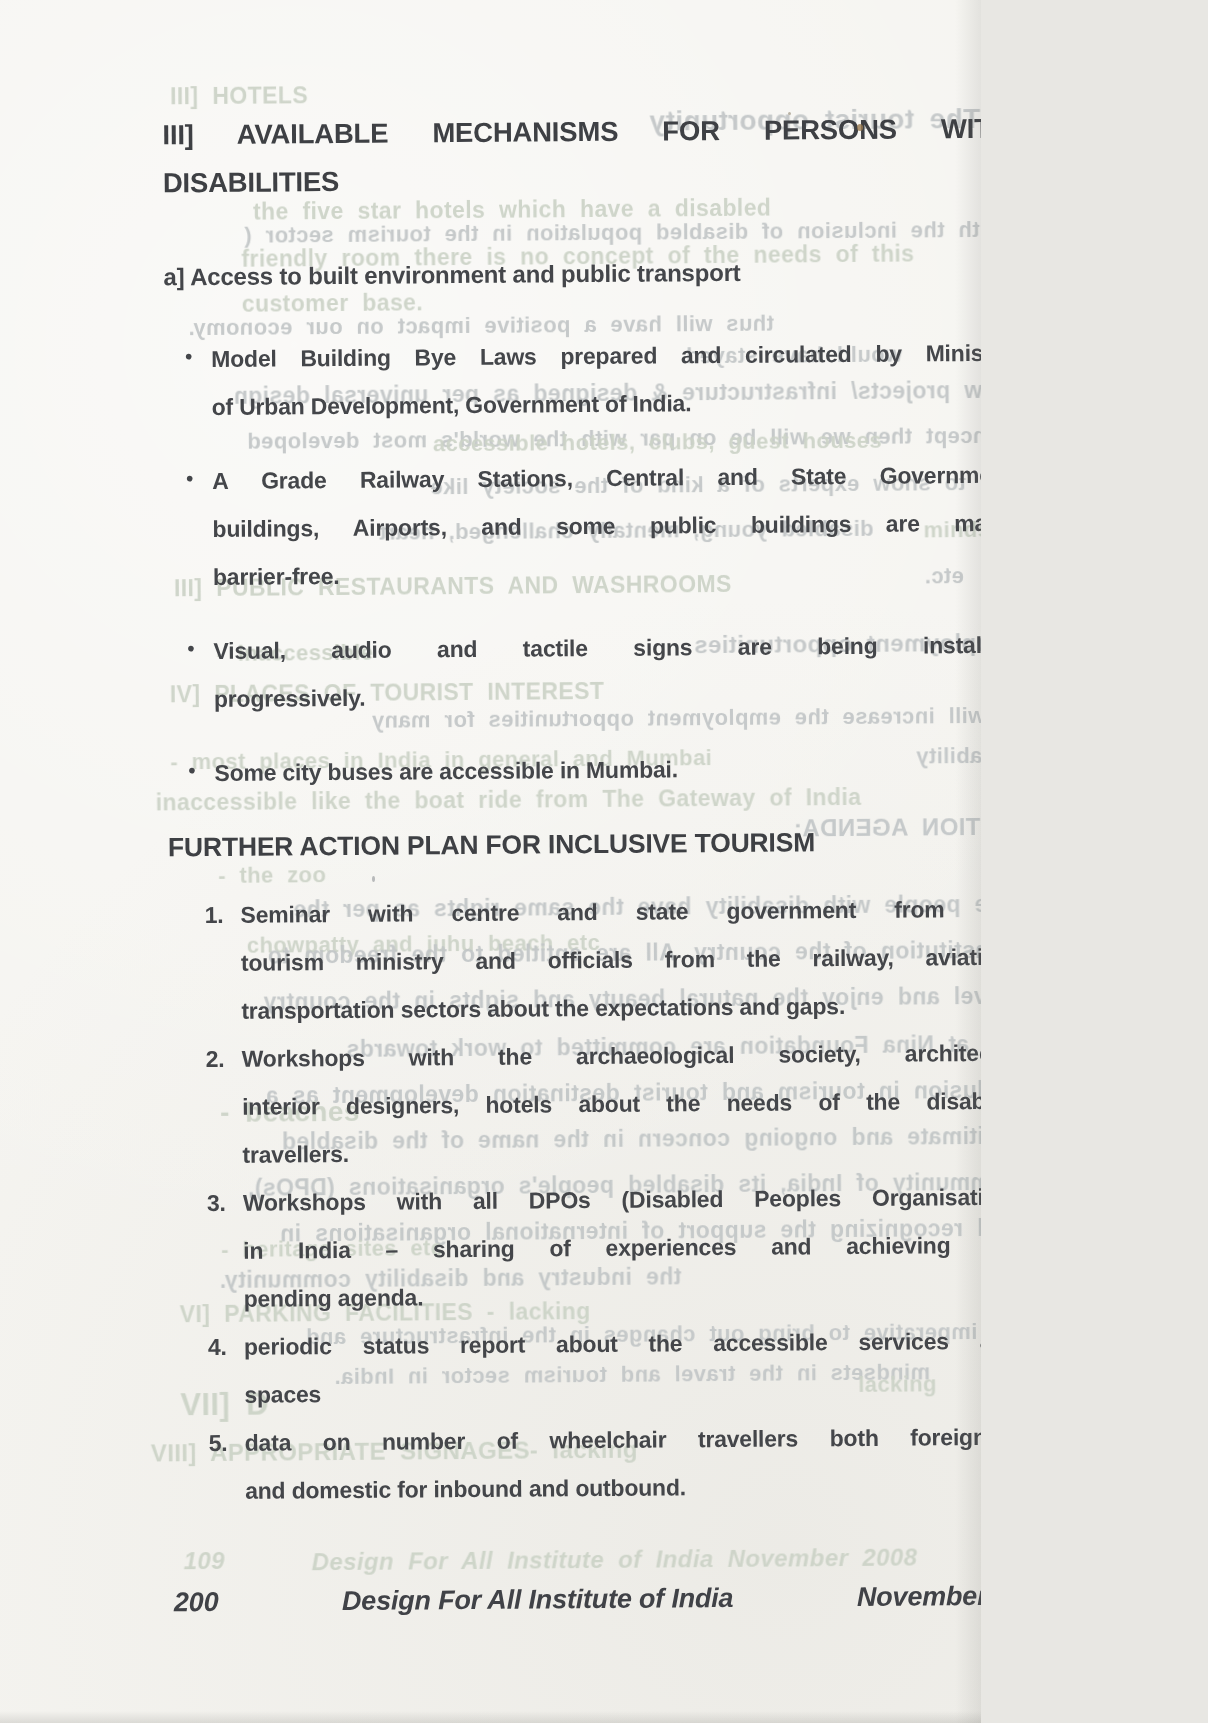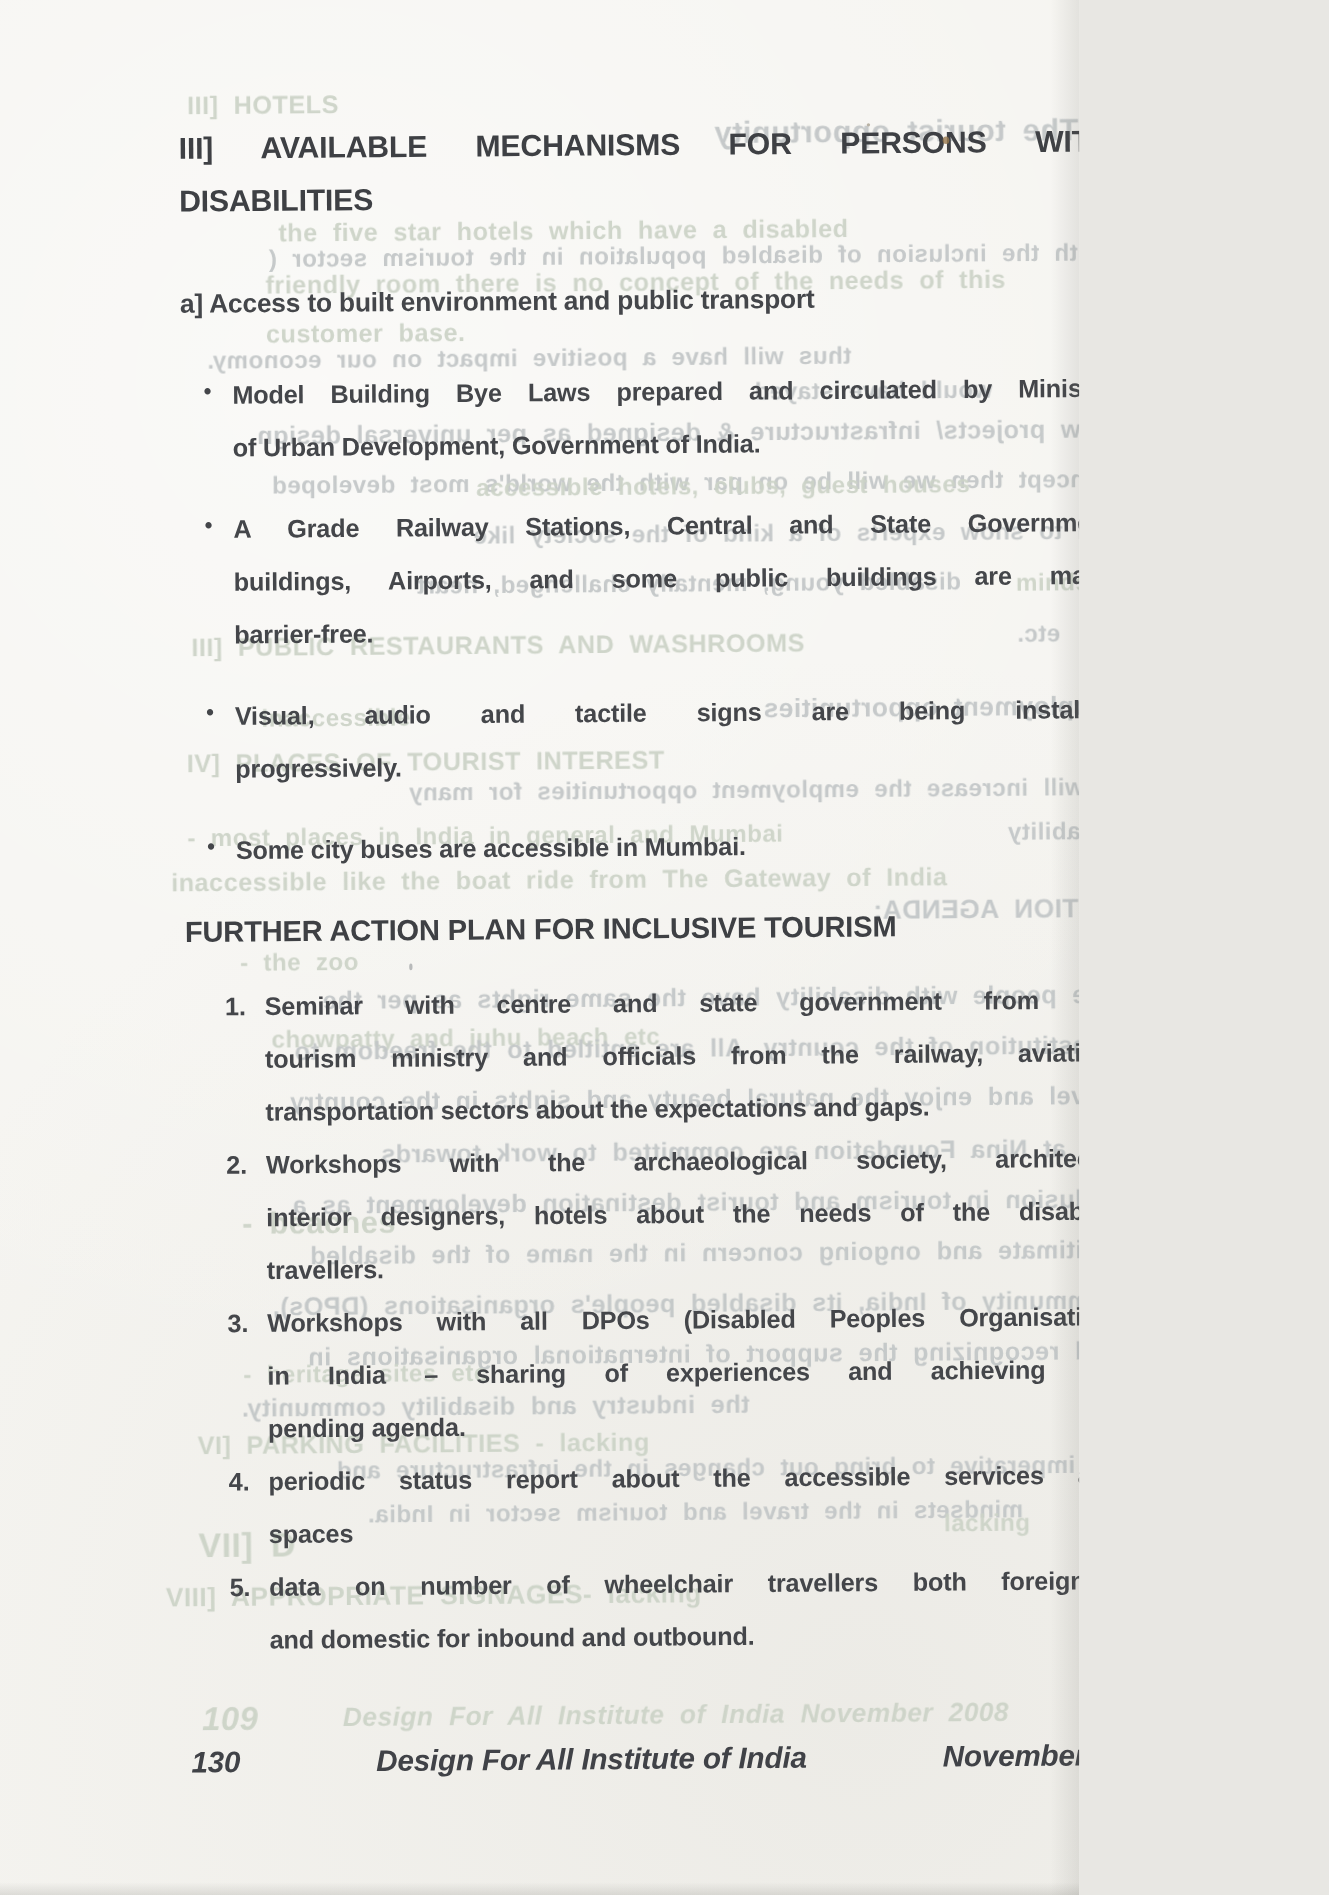--- a/index.html
+++ b/index.html
@@ -112,21 +112,21 @@
         <div class="ghost mir gry" style="left: 110px; top: 1176px; width: 900px; font-size: 23px;">community of India, its disabled people's organisations (DPOs),</div>
         <div class="ghost mir gry" style="left: 110px; top: 1222px; width: 900px; font-size: 23px;">and recognizing the support of international organisations in</div>
         <div class="ghost grn" style="left: 212px; top: 1238px; font-size: 22px;">- heritage sites etc</div>
         <div class="ghost mir gry" style="left: 112px; top: 1268px; width: 560px; font-size: 23px;">the industry and disability community.</div>
         <div class="ghost grn" style="left: 170px; top: 1302px; font-size: 23px;">VI] PARKING FACILITIES - lacking</div>
         <div class="ghost mir gry" style="left: 108px; top: 1326px; width: 920px; font-size: 22px;">It is imperative to bring out changes in the infrastructure and</div>
         <div class="ghost grn" style="left: 170px; top: 1388px; font-size: 31px;">VII] D</div>
         <div class="ghost mir gry" style="left: 230px; top: 1366px; width: 690px; font-size: 22px;">mindsets in the travel and tourism sector in India.</div>
         <div class="ghost grn" style="left: 848px; top: 1378px; font-size: 22px;">lacking</div>
         <div class="ghost grn" style="left: 140px; top: 1440px; font-size: 24px;">VIII] APPROPRIATE SIGNAGES- lacking</div>
-        <div class="ghost grn" style="left: 172px; top: 1548px; font-size: 30px; font-style: italic;">109</div>
+        <div class="ghost grn" style="left: 172px; top: 1548px; font-size: 24px; font-style: italic;">109</div>
         <div class="ghost grn" style="left: 300px; top: 1550px; font-size: 24px; font-style: italic;">Design For All Institute of India   November 2008</div>
       </div>
     <div id="content">
         <div class="block heading">
           <div class="btxt">
             <div class="jline">III]  AVAILABLE  MECHANISMS  FOR  PERSONS  WITH</div>
             <div class="jline jlast">DISABILITIES</div>
           </div>
         </div>
         <div class="block subheading">
@@ -200,21 +200,21 @@
         </div>
         <div class="block numbered">
           <span class="marker">5.</span>
           <div class="btxt">
             <div class="jline">data on number of wheelchair travellers both foreigners</div>
             <div class="jline jlast">and domestic for inbound and outbound.</div>
           </div>
         </div>
       </div>
     <div id="footer">
-      <span>130</span>
+      <span>200</span>
       <span>Design For All Institute of India</span>
       <span>November 2008</span>
     </div>
   </div>
   <div class="speck" style="left:857px;top:124px;width:6px;height:7px;background:#9a7a50;opacity:.8;"></div>
   <div class="speck" style="left:788px;top:112px;width:3px;height:3px;background:#b9b2a4;"></div>
   <div class="speck" style="left:372px;top:876px;width:3px;height:6px;background:#8f9296;opacity:.6;"></div>
   <div id="edge-right"></div>
   <div id="edge-bottom"></div>
 </div>

